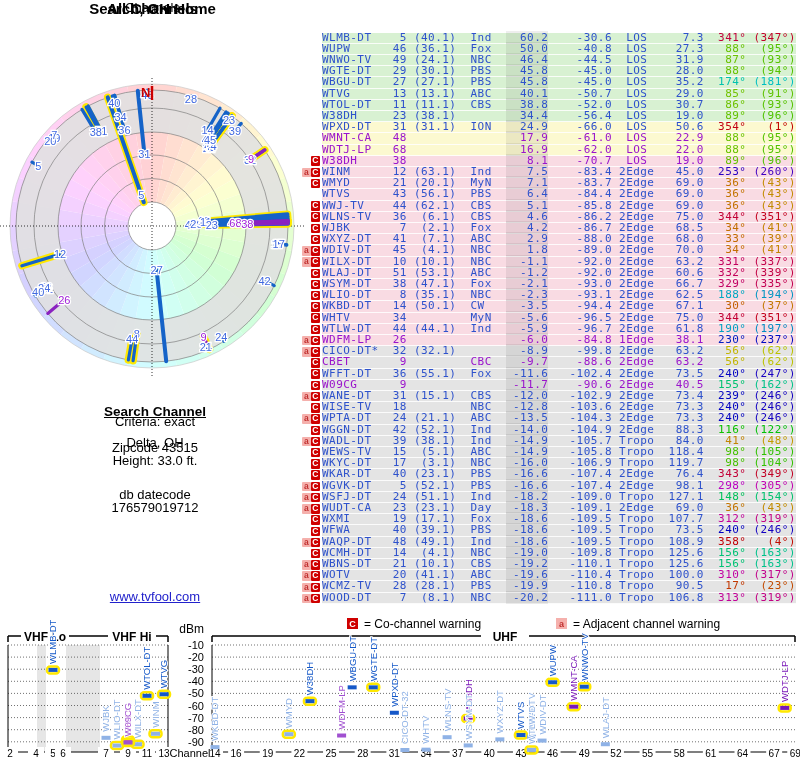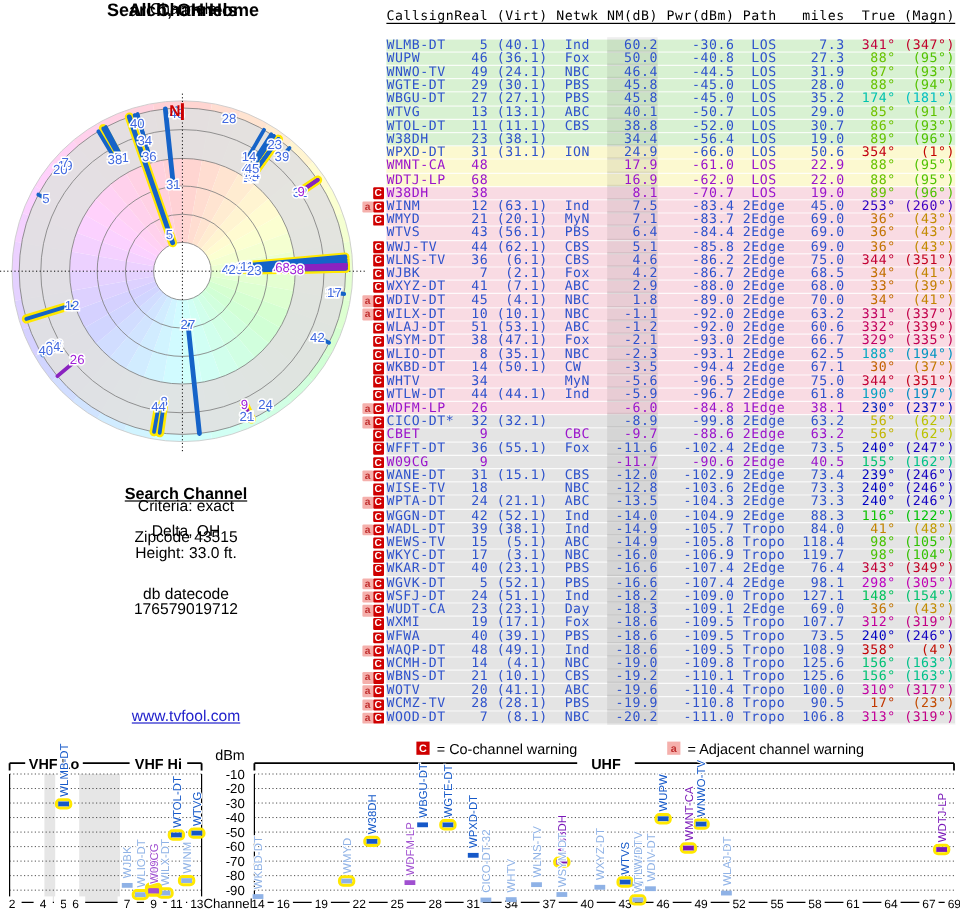--- a/index.html
+++ b/index.html
@@ -198,21 +198,21 @@
     <text x="147.4137856574275" y="98.66800447635322" text-anchor="middle" font-size="11" font-family="Liberation Sans, sans-serif" fill="#4169e0" stroke="#fff" stroke-width="2.5" paint-order="stroke">48</text>
     <text x="205.6696351200743" y="350.543974121708" text-anchor="middle" font-size="11" font-family="Liberation Sans, sans-serif" fill="#4169e0" stroke="#fff" stroke-width="2.5" paint-order="stroke">14</text>
     <text x="205.77940500928992" y="350.7905213295537" text-anchor="middle" font-size="11" font-family="Liberation Sans, sans-serif" fill="#4169e0" stroke="#fff" stroke-width="2.5" paint-order="stroke">21</text>
     <text x="50.29883219738983" y="144.66258760653116" text-anchor="middle" font-size="11" font-family="Liberation Sans, sans-serif" fill="#4169e0" stroke="#fff" stroke-width="2.5" paint-order="stroke">20</text>
     <text x="190.93404792722248" y="102.65246738905738" text-anchor="middle" font-size="11" font-family="Liberation Sans, sans-serif" fill="#4169e0" stroke="#fff" stroke-width="2.5" paint-order="stroke">28</text>
     <text x="54.31229304059305" y="138.9047395301581" text-anchor="middle" font-size="11" font-family="Liberation Sans, sans-serif" fill="#4169e0" stroke="#fff" stroke-width="2.5" paint-order="stroke">7</text>
     <line x1="152" y1="86" x2="152" y2="100" stroke="#cc0000" stroke-width="2.5"></line>
     <text x="141" y="97" font-size="13" font-weight="bold" fill="#cc0000" font-family="Liberation Sans, sans-serif">N</text>
   </svg>
 
-<div class="abs" id="tbl-head"><div class="hl2">CallsignReal (Virt) Netwk NM(dB) Pwr(dBm) Path   miles  True (Magn)</div></div>
+<div class="abs" id="tbl-head"></div>
 <div class="abs" id="tbl-rows"><div class="trow" style="background: rgb(216, 241, 210);"><span style="color:#2e52cc">WLMB-DT    5 (40.1)  Ind  </span><span style="color:#2e52cc;background:rgba(40,40,40,0.08)">  60.2</span><span style="color:#2e52cc">    -30.6  LOS     7.3 </span><span style="color:hsl(341,100%,38%)"> 341°</span> <span style="color:hsl(347,100%,38%)">(347°)</span></div><div class="trow" style="background: rgb(216, 241, 210);"><span style="color:#2e52cc">WUPW      46 (36.1)  Fox  </span><span style="color:#2e52cc;background:rgba(40,40,40,0.08)">  50.0</span><span style="color:#2e52cc">    -40.8  LOS    27.3 </span><span style="color:hsl(88,100%,38%)">  88°</span> <span style="color:hsl(95,100%,38%)"> (95°)</span></div><div class="trow" style="background: rgb(216, 241, 210);"><span style="color:#2e52cc">WNWO-TV   49 (24.1)  NBC  </span><span style="color:#2e52cc;background:rgba(40,40,40,0.08)">  46.4</span><span style="color:#2e52cc">    -44.5  LOS    31.9 </span><span style="color:hsl(87,100%,38%)">  87°</span> <span style="color:hsl(93,100%,38%)"> (93°)</span></div><div class="trow" style="background: rgb(216, 241, 210);"><span style="color:#2e52cc">WGTE-DT   29 (30.1)  PBS  </span><span style="color:#2e52cc;background:rgba(40,40,40,0.08)">  45.8</span><span style="color:#2e52cc">    -45.0  LOS    28.0 </span><span style="color:hsl(88,100%,38%)">  88°</span> <span style="color:hsl(94,100%,38%)"> (94°)</span></div><div class="trow" style="background: rgb(216, 241, 210);"><span style="color:#2e52cc">WBGU-DT   27 (27.1)  PBS  </span><span style="color:#2e52cc;background:rgba(40,40,40,0.08)">  45.8</span><span style="color:#2e52cc">    -45.0  LOS    35.2 </span><span style="color:hsl(174,100%,38%)"> 174°</span> <span style="color:hsl(181,100%,38%)">(181°)</span></div><div class="trow" style="background: rgb(216, 241, 210);"><span style="color:#2e52cc">WTVG      13 (13.1)  ABC  </span><span style="color:#2e52cc;background:rgba(40,40,40,0.08)">  40.1</span><span style="color:#2e52cc">    -50.7  LOS    29.0 </span><span style="color:hsl(85,100%,38%)">  85°</span> <span style="color:hsl(91,100%,38%)"> (91°)</span></div><div class="trow" style="background: rgb(216, 241, 210);"><span style="color:#2e52cc">WTOL-DT   11 (11.1)  CBS  </span><span style="color:#2e52cc;background:rgba(40,40,40,0.08)">  38.8</span><span style="color:#2e52cc">    -52.0  LOS    30.7 </span><span style="color:hsl(86,100%,38%)">  86°</span> <span style="color:hsl(93,100%,38%)"> (93°)</span></div><div class="trow" style="background: rgb(216, 241, 210);"><span style="color:#2e52cc">W38DH     23 (38.1)       </span><span style="color:#2e52cc;background:rgba(40,40,40,0.08)">  34.4</span><span style="color:#2e52cc">    -56.4  LOS    19.0 </span><span style="color:hsl(89,100%,38%)">  89°</span> <span style="color:hsl(96,100%,38%)"> (96°)</span></div><div class="trow" style="background: rgb(252, 249, 208);"><span style="color:#2e52cc">WPXD-DT   31 (31.1)  ION  </span><span style="color:#2e52cc;background:rgba(40,40,40,0.08)">  24.9</span><span style="color:#2e52cc">    -66.0  LOS    50.6 </span><span style="color:hsl(354,100%,38%)"> 354°</span> <span style="color:hsl(1,100%,38%)">  (1°)</span></div><div class="trow" style="background: rgb(252, 249, 208);"><span style="color:#9a14cc">WMNT-CA   48              </span><span style="color:#9a14cc;background:rgba(40,40,40,0.08)">  17.9</span><span style="color:#9a14cc">    -61.0  LOS    22.9 </span><span style="color:hsl(88,100%,38%)">  88°</span> <span style="color:hsl(95,100%,38%)"> (95°)</span></div><div class="trow" style="background: rgb(252, 249, 208);"><span style="color:#9a14cc">WDTJ-LP   68              </span><span style="color:#9a14cc;background:rgba(40,40,40,0.08)">  16.9</span><span style="color:#9a14cc">    -62.0  LOS    22.0 </span><span style="color:hsl(88,100%,38%)">  88°</span> <span style="color:hsl(95,100%,38%)"> (95°)</span></div><div class="trow" style="background: rgb(249, 219, 227);"><span style="color:#9a14cc">W38DH     38              </span><span style="color:#9a14cc;background:rgba(40,40,40,0.08)">   8.1</span><span style="color:#9a14cc">    -70.7  LOS    19.0 </span><span style="color:hsl(89,100%,38%)">  89°</span> <span style="color:hsl(96,100%,38%)"> (96°)</span></div><div class="trow" style="background: rgb(249, 219, 227);"><span style="color:#2e52cc">WINM      12 (63.1)  Ind  </span><span style="color:#2e52cc;background:rgba(40,40,40,0.08)">   7.5</span><span style="color:#2e52cc">    -83.4 2Edge   45.0 </span><span style="color:hsl(253,100%,38%)"> 253°</span> <span style="color:hsl(260,100%,38%)">(260°)</span></div><div class="trow" style="background: rgb(249, 219, 227);"><span style="color:#2e52cc">WMYD      21 (20.1)  MyN  </span><span style="color:#2e52cc;background:rgba(40,40,40,0.08)">   7.1</span><span style="color:#2e52cc">    -83.7 2Edge   69.0 </span><span style="color:hsl(36,100%,38%)">  36°</span> <span style="color:hsl(43,100%,38%)"> (43°)</span></div><div class="trow" style="background: rgb(249, 219, 227);"><span style="color:#2e52cc">WTVS      43 (56.1)  PBS  </span><span style="color:#2e52cc;background:rgba(40,40,40,0.08)">   6.4</span><span style="color:#2e52cc">    -84.4 2Edge   69.0 </span><span style="color:hsl(36,100%,38%)">  36°</span> <span style="color:hsl(43,100%,38%)"> (43°)</span></div><div class="trow" style="background: rgb(249, 219, 227);"><span style="color:#2e52cc">WWJ-TV    44 (62.1)  CBS  </span><span style="color:#2e52cc;background:rgba(40,40,40,0.08)">   5.1</span><span style="color:#2e52cc">    -85.8 2Edge   69.0 </span><span style="color:hsl(36,100%,38%)">  36°</span> <span style="color:hsl(43,100%,38%)"> (43°)</span></div><div class="trow" style="background: rgb(249, 219, 227);"><span style="color:#2e52cc">WLNS-TV   36  (6.1)  CBS  </span><span style="color:#2e52cc;background:rgba(40,40,40,0.08)">   4.6</span><span style="color:#2e52cc">    -86.2 2Edge   75.0 </span><span style="color:hsl(344,100%,38%)"> 344°</span> <span style="color:hsl(351,100%,38%)">(351°)</span></div><div class="trow" style="background: rgb(249, 219, 227);"><span style="color:#2e52cc">WJBK       7  (2.1)  Fox  </span><span style="color:#2e52cc;background:rgba(40,40,40,0.08)">   4.2</span><span style="color:#2e52cc">    -86.7 2Edge   68.5 </span><span style="color:hsl(34,100%,38%)">  34°</span> <span style="color:hsl(41,100%,38%)"> (41°)</span></div><div class="trow" style="background: rgb(249, 219, 227);"><span style="color:#2e52cc">WXYZ-DT   41  (7.1)  ABC  </span><span style="color:#2e52cc;background:rgba(40,40,40,0.08)">   2.9</span><span style="color:#2e52cc">    -88.0 2Edge   68.0 </span><span style="color:hsl(33,100%,38%)">  33°</span> <span style="color:hsl(39,100%,38%)"> (39°)</span></div><div class="trow" style="background: rgb(249, 219, 227);"><span style="color:#2e52cc">WDIV-DT   45  (4.1)  NBC  </span><span style="color:#2e52cc;background:rgba(40,40,40,0.08)">   1.8</span><span style="color:#2e52cc">    -89.0 2Edge   70.0 </span><span style="color:hsl(34,100%,38%)">  34°</span> <span style="color:hsl(41,100%,38%)"> (41°)</span></div><div class="trow" style="background: rgb(249, 219, 227);"><span style="color:#2e52cc">WILX-DT   10 (10.1)  NBC  </span><span style="color:#2e52cc;background:rgba(40,40,40,0.08)">  -1.1</span><span style="color:#2e52cc">    -92.0 2Edge   63.2 </span><span style="color:hsl(331,100%,38%)"> 331°</span> <span style="color:hsl(337,100%,38%)">(337°)</span></div><div class="trow" style="background: rgb(249, 219, 227);"><span style="color:#2e52cc">WLAJ-DT   51 (53.1)  ABC  </span><span style="color:#2e52cc;background:rgba(40,40,40,0.08)">  -1.2</span><span style="color:#2e52cc">    -92.0 2Edge   60.6 </span><span style="color:hsl(332,100%,38%)"> 332°</span> <span style="color:hsl(339,100%,38%)">(339°)</span></div><div class="trow" style="background: rgb(249, 219, 227);"><span style="color:#2e52cc">WSYM-DT   38 (47.1)  Fox  </span><span style="color:#2e52cc;background:rgba(40,40,40,0.08)">  -2.1</span><span style="color:#2e52cc">    -93.0 2Edge   66.7 </span><span style="color:hsl(329,100%,38%)"> 329°</span> <span style="color:hsl(335,100%,38%)">(335°)</span></div><div class="trow" style="background: rgb(249, 219, 227);"><span style="color:#2e52cc">WLIO-DT    8 (35.1)  NBC  </span><span style="color:#2e52cc;background:rgba(40,40,40,0.08)">  -2.3</span><span style="color:#2e52cc">    -93.1 2Edge   62.5 </span><span style="color:hsl(188,100%,38%)"> 188°</span> <span style="color:hsl(194,100%,38%)">(194°)</span></div><div class="trow" style="background: rgb(249, 219, 227);"><span style="color:#2e52cc">WKBD-DT   14 (50.1)  CW   </span><span style="color:#2e52cc;background:rgba(40,40,40,0.08)">  -3.5</span><span style="color:#2e52cc">    -94.4 2Edge   67.1 </span><span style="color:hsl(30,100%,38%)">  30°</span> <span style="color:hsl(37,100%,38%)"> (37°)</span></div><div class="trow" style="background: rgb(249, 219, 227);"><span style="color:#2e52cc">WHTV      34         MyN  </span><span style="color:#2e52cc;background:rgba(40,40,40,0.08)">  -5.6</span><span style="color:#2e52cc">    -96.5 2Edge   75.0 </span><span style="color:hsl(344,100%,38%)"> 344°</span> <span style="color:hsl(351,100%,38%)">(351°)</span></div><div class="trow" style="background: rgb(249, 219, 227);"><span style="color:#2e52cc">WTLW-DT   44 (44.1)  Ind  </span><span style="color:#2e52cc;background:rgba(40,40,40,0.08)">  -5.9</span><span style="color:#2e52cc">    -96.7 2Edge   61.8 </span><span style="color:hsl(190,100%,38%)"> 190°</span> <span style="color:hsl(197,100%,38%)">(197°)</span></div><div class="trow" style="background: rgb(249, 219, 227);"><span style="color:#9a14cc">WDFM-LP   26              </span><span style="color:#9a14cc;background:rgba(40,40,40,0.08)">  -6.0</span><span style="color:#9a14cc">    -84.8 1Edge   38.1 </span><span style="color:hsl(230,100%,38%)"> 230°</span> <span style="color:hsl(237,100%,38%)">(237°)</span></div><div class="trow" style="background: rgb(228, 228, 228);"><span style="color:#2e52cc">CICO-DT*  32 (32.1)       </span><span style="color:#2e52cc;background:rgba(40,40,40,0.08)">  -8.9</span><span style="color:#2e52cc">    -99.8 2Edge   63.2 </span><span style="color:hsl(56,100%,38%)">  56°</span> <span style="color:hsl(62,100%,38%)"> (62°)</span></div><div class="trow" style="background: rgb(228, 228, 228);"><span style="color:#9a14cc">CBET       9         CBC  </span><span style="color:#9a14cc;background:rgba(40,40,40,0.08)">  -9.7</span><span style="color:#9a14cc">    -88.6 2Edge   63.2 </span><span style="color:hsl(56,100%,38%)">  56°</span> <span style="color:hsl(62,100%,38%)"> (62°)</span></div><div class="trow" style="background: rgb(228, 228, 228);"><span style="color:#2e52cc">WFFT-DT   36 (55.1)  Fox  </span><span style="color:#2e52cc;background:rgba(40,40,40,0.08)"> -11.6</span><span style="color:#2e52cc">   -102.4 2Edge   73.5 </span><span style="color:hsl(240,100%,38%)"> 240°</span> <span style="color:hsl(247,100%,38%)">(247°)</span></div><div class="trow" style="background: rgb(228, 228, 228);"><span style="color:#9a14cc">W09CG      9              </span><span style="color:#9a14cc;background:rgba(40,40,40,0.08)"> -11.7</span><span style="color:#9a14cc">    -90.6 2Edge   40.5 </span><span style="color:hsl(155,100%,38%)"> 155°</span> <span style="color:hsl(162,100%,38%)">(162°)</span></div><div class="trow" style="background: rgb(228, 228, 228);"><span style="color:#2e52cc">WANE-DT   31 (15.1)  CBS  </span><span style="color:#2e52cc;background:rgba(40,40,40,0.08)"> -12.0</span><span style="color:#2e52cc">   -102.9 2Edge   73.4 </span><span style="color:hsl(239,100%,38%)"> 239°</span> <span style="color:hsl(246,100%,38%)">(246°)</span></div><div class="trow" style="background: rgb(228, 228, 228);"><span style="color:#2e52cc">WISE-TV   18         NBC  </span><span style="color:#2e52cc;background:rgba(40,40,40,0.08)"> -12.8</span><span style="color:#2e52cc">   -103.6 2Edge   73.3 </span><span style="color:hsl(240,100%,38%)"> 240°</span> <span style="color:hsl(246,100%,38%)">(246°)</span></div><div class="trow" style="background: rgb(228, 228, 228);"><span style="color:#2e52cc">WPTA-DT   24 (21.1)  ABC  </span><span style="color:#2e52cc;background:rgba(40,40,40,0.08)"> -13.5</span><span style="color:#2e52cc">   -104.3 2Edge   73.3 </span><span style="color:hsl(240,100%,38%)"> 240°</span> <span style="color:hsl(246,100%,38%)">(246°)</span></div><div class="trow" style="background: rgb(228, 228, 228);"><span style="color:#2e52cc">WGGN-DT   42 (52.1)  Ind  </span><span style="color:#2e52cc;background:rgba(40,40,40,0.08)"> -14.0</span><span style="color:#2e52cc">   -104.9 2Edge   88.3 </span><span style="color:hsl(116,100%,38%)"> 116°</span> <span style="color:hsl(122,100%,38%)">(122°)</span></div><div class="trow" style="background: rgb(228, 228, 228);"><span style="color:#2e52cc">WADL-DT   39 (38.1)  Ind  </span><span style="color:#2e52cc;background:rgba(40,40,40,0.08)"> -14.9</span><span style="color:#2e52cc">   -105.7 Tropo   84.0 </span><span style="color:hsl(41,100%,38%)">  41°</span> <span style="color:hsl(48,100%,38%)"> (48°)</span></div><div class="trow" style="background: rgb(228, 228, 228);"><span style="color:#2e52cc">WEWS-TV   15  (5.1)  ABC  </span><span style="color:#2e52cc;background:rgba(40,40,40,0.08)"> -14.9</span><span style="color:#2e52cc">   -105.8 Tropo  118.4 </span><span style="color:hsl(98,100%,38%)">  98°</span> <span style="color:hsl(105,100%,38%)">(105°)</span></div><div class="trow" style="background: rgb(228, 228, 228);"><span style="color:#2e52cc">WKYC-DT   17  (3.1)  NBC  </span><span style="color:#2e52cc;background:rgba(40,40,40,0.08)"> -16.0</span><span style="color:#2e52cc">   -106.9 Tropo  119.7 </span><span style="color:hsl(98,100%,38%)">  98°</span> <span style="color:hsl(104,100%,38%)">(104°)</span></div><div class="trow" style="background: rgb(228, 228, 228);"><span style="color:#2e52cc">WKAR-DT   40 (23.1)  PBS  </span><span style="color:#2e52cc;background:rgba(40,40,40,0.08)"> -16.6</span><span style="color:#2e52cc">   -107.4 2Edge   76.4 </span><span style="color:hsl(343,100%,38%)"> 343°</span> <span style="color:hsl(349,100%,38%)">(349°)</span></div><div class="trow" style="background: rgb(228, 228, 228);"><span style="color:#2e52cc">WGVK-DT    5 (52.1)  PBS  </span><span style="color:#2e52cc;background:rgba(40,40,40,0.08)"> -16.6</span><span style="color:#2e52cc">   -107.4 2Edge   98.1 </span><span style="color:hsl(298,100%,38%)"> 298°</span> <span style="color:hsl(305,100%,38%)">(305°)</span></div><div class="trow" style="background: rgb(228, 228, 228);"><span style="color:#2e52cc">WSFJ-DT   24 (51.1)  Ind  </span><span style="color:#2e52cc;background:rgba(40,40,40,0.08)"> -18.2</span><span style="color:#2e52cc">   -109.0 Tropo  127.1 </span><span style="color:hsl(148,100%,38%)"> 148°</span> <span style="color:hsl(154,100%,38%)">(154°)</span></div><div class="trow" style="background: rgb(228, 228, 228);"><span style="color:#2e52cc">WUDT-CA   23 (23.1)  Day  </span><span style="color:#2e52cc;background:rgba(40,40,40,0.08)"> -18.3</span><span style="color:#2e52cc">   -109.1 2Edge   69.0 </span><span style="color:hsl(36,100%,38%)">  36°</span> <span style="color:hsl(43,100%,38%)"> (43°)</span></div><div class="trow" style="background: rgb(228, 228, 228);"><span style="color:#2e52cc">WXMI      19 (17.1)  Fox  </span><span style="color:#2e52cc;background:rgba(40,40,40,0.08)"> -18.6</span><span style="color:#2e52cc">   -109.5 Tropo  107.7 </span><span style="color:hsl(312,100%,38%)"> 312°</span> <span style="color:hsl(319,100%,38%)">(319°)</span></div><div class="trow" style="background: rgb(228, 228, 228);"><span style="color:#2e52cc">WFWA      40 (39.1)  PBS  </span><span style="color:#2e52cc;background:rgba(40,40,40,0.08)"> -18.6</span><span style="color:#2e52cc">   -109.5 Tropo   73.5 </span><span style="color:hsl(240,100%,38%)"> 240°</span> <span style="color:hsl(246,100%,38%)">(246°)</span></div><div class="trow" style="background: rgb(228, 228, 228);"><span style="color:#2e52cc">WAQP-DT   48 (49.1)  Ind  </span><span style="color:#2e52cc;background:rgba(40,40,40,0.08)"> -18.6</span><span style="color:#2e52cc">   -109.5 Tropo  108.9 </span><span style="color:hsl(358,100%,38%)"> 358°</span> <span style="color:hsl(4,100%,38%)">  (4°)</span></div><div class="trow" style="background: rgb(228, 228, 228);"><span style="color:#2e52cc">WCMH-DT   14  (4.1)  NBC  </span><span style="color:#2e52cc;background:rgba(40,40,40,0.08)"> -19.0</span><span style="color:#2e52cc">   -109.8 Tropo  125.6 </span><span style="color:hsl(156,100%,38%)"> 156°</span> <span style="color:hsl(163,100%,38%)">(163°)</span></div><div class="trow" style="background: rgb(228, 228, 228);"><span style="color:#2e52cc">WBNS-DT   21 (10.1)  CBS  </span><span style="color:#2e52cc;background:rgba(40,40,40,0.08)"> -19.2</span><span style="color:#2e52cc">   -110.1 Tropo  125.6 </span><span style="color:hsl(156,100%,38%)"> 156°</span> <span style="color:hsl(163,100%,38%)">(163°)</span></div><div class="trow" style="background: rgb(228, 228, 228);"><span style="color:#2e52cc">WOTV      20 (41.1)  ABC  </span><span style="color:#2e52cc;background:rgba(40,40,40,0.08)"> -19.6</span><span style="color:#2e52cc">   -110.4 Tropo  100.0 </span><span style="color:hsl(310,100%,38%)"> 310°</span> <span style="color:hsl(317,100%,38%)">(317°)</span></div><div class="trow" style="background: rgb(228, 228, 228);"><span style="color:#2e52cc">WCMZ-TV   28 (28.1)  PBS  </span><span style="color:#2e52cc;background:rgba(40,40,40,0.08)"> -19.9</span><span style="color:#2e52cc">   -110.8 Tropo   90.5 </span><span style="color:hsl(17,100%,38%)">  17°</span> <span style="color:hsl(23,100%,38%)"> (23°)</span></div><div class="trow" style="background: rgb(228, 228, 228);"><span style="color:#2e52cc">WOOD-DT    7  (8.1)  NBC  </span><span style="color:#2e52cc;background:rgba(40,40,40,0.08)"> -20.2</span><span style="color:#2e52cc">   -111.0 Tropo  106.8 </span><span style="color:hsl(313,100%,38%)"> 313°</span> <span style="color:hsl(319,100%,38%)">(319°)</span></div></div>
 <div class="abs" id="markers" style="left:0;top:0;">
     <div class="mk mkC" style="left: 311px; top: 156.376px;">C</div>
     <div class="mk mkC" style="left: 311px; top: 167.592px;">C</div>
     <div class="mk mkA" style="left: 302px; top: 167.592px;">a</div>
     <div class="mk mkC" style="left: 311px; top: 178.808px;">C</div>
     <div class="mk mkC" style="left: 311px; top: 201.24px;">C</div>
     <div class="mk mkC" style="left: 311px; top: 212.456px;">C</div>
     <div class="mk mkC" style="left: 311px; top: 223.672px;">C</div>
     <div class="mk mkC" style="left: 311px; top: 234.888px;">C</div>

